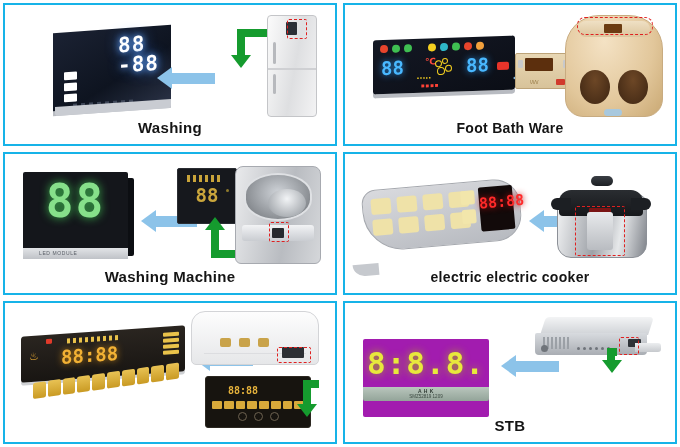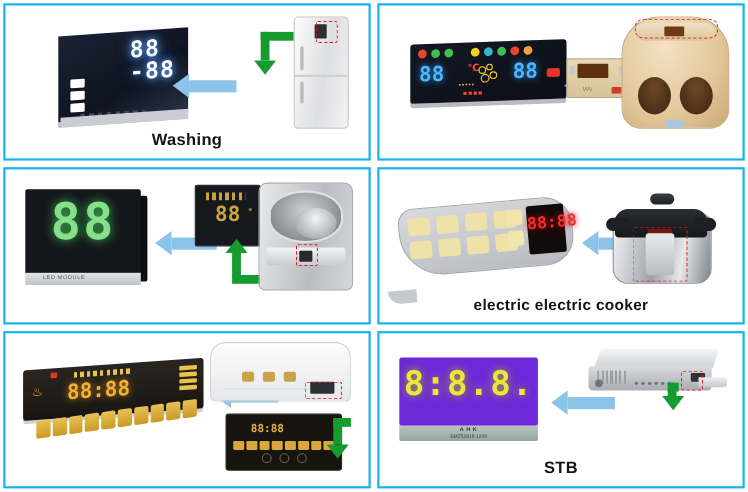--- a/index.html
+++ b/index.html
@@ -199,22 +199,22 @@
                background:#2c2f34;border-radius:1px;}
   .wh-close{position:absolute;right:24px;bottom:14px;width:104px;height:50px;
             background:#17140f;border-radius:3px;border:1px solid #2c2821;}
   .wh-close .d{position:absolute;left:22px;top:8px;color:#e7b43c;font-size:10px;font-weight:bold;}
   .wh-close .row{position:absolute;left:6px;right:6px;top:24px;height:8px;display:flex;gap:2px;}
   .wh-close .row i{flex:1;background:#d8a93a;border-radius:1px;}
   .wh-close .dots{position:absolute;left:0;right:0;bottom:6px;display:flex;justify-content:center;gap:7px;}
   .wh-close .dots i{display:block;width:7px;height:7px;border:1px solid #6d6250;border-radius:50%;}
 
   
-  .stb-mod{position:absolute;left:18px;top:22px;width:126px;height:62px;
-           background:#6d28d9;border-radius:2px;}
+  .stb-mod{position:absolute;left:18px;top:36px;width:126px;height:78px;
+           background:#a21caf;border-radius:2px;}
   .stb-dig{position:absolute;left:0;right:0;top:9px;text-align:center;color:#e8e83c;
            font-size:31px;font-weight:bold;letter-spacing:1px;line-height:1;
            text-shadow:0 0 9px #a8a81e;}
   .stb-pcb{position:absolute;left:18px;top:84px;width:126px;height:14px;
            background:linear-gradient(#b9c6bd,#93a499);border-radius:0 0 2px 2px;}
   .stb-pcb .t1{position:absolute;left:0;right:0;top:1px;text-align:center;font-size:5px;
                color:#2f3a33;font-weight:bold;letter-spacing:.5px;}
   .stb-pcb .t2{position:absolute;left:0;right:0;top:7px;text-align:center;font-size:4.5px;color:#3d4a42;}
 
   .stb-dev{position:absolute;right:18px;top:14px;width:122px;height:50px;}
@@ -333,20 +333,21 @@
 
       <div class="fb-dev">
         <div class="top"></div>
           <div class="tscr"></div>
         <div class="basin"></div>
           <div class="basin2"></div>
           <div class="foot"></div>
       </div>
       <div class="marker" style="right:22px;top:12px;width:74px;height:16px;border-radius:8px;"></div>
     </div>
+    <div class="caption cap-md">Foot Bath Ware</div>
   </div>
 
   <div class="cell">
     <div class="stage">
 
       <div class="wm-mod">
         <div class="wm-dig seg">88</div>
       </div>
       <div class="wm-base">
         <div class="t">LED MODULE</div>
@@ -371,20 +372,21 @@
 
       <div class="wm-dev">
         <div class="lid">
             <div class="drum"></div>
           </div>
         <div class="ctrl"></div>
         <div class="scr"></div>
       </div>
       <div class="marker" style="right:46px;top:68px;width:18px;height:18px;"></div>
     </div>
+    <div class="caption cap-lg">Washing Machine</div>
   </div>
 
   <div class="cell">
     <div class="stage">
 
       <div class="pc-mod">
         <div class="pc-keys">
           <i></i>
             <i></i>
             <i></i>

